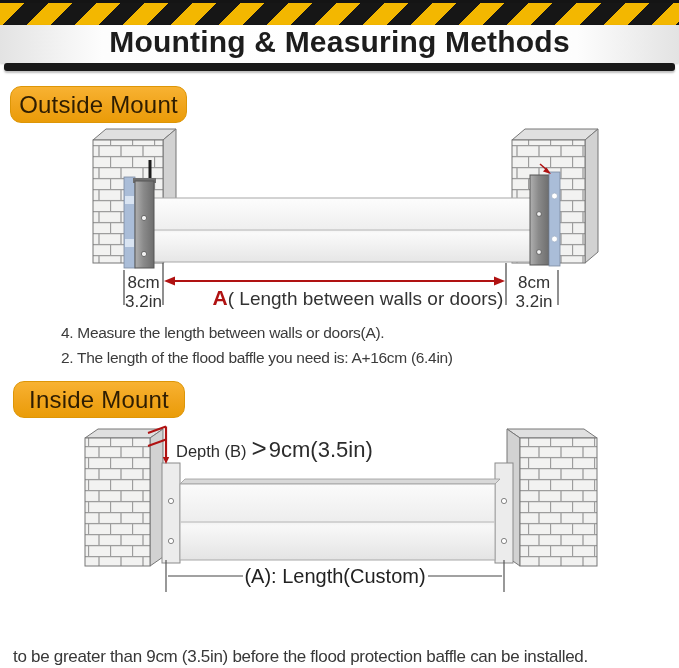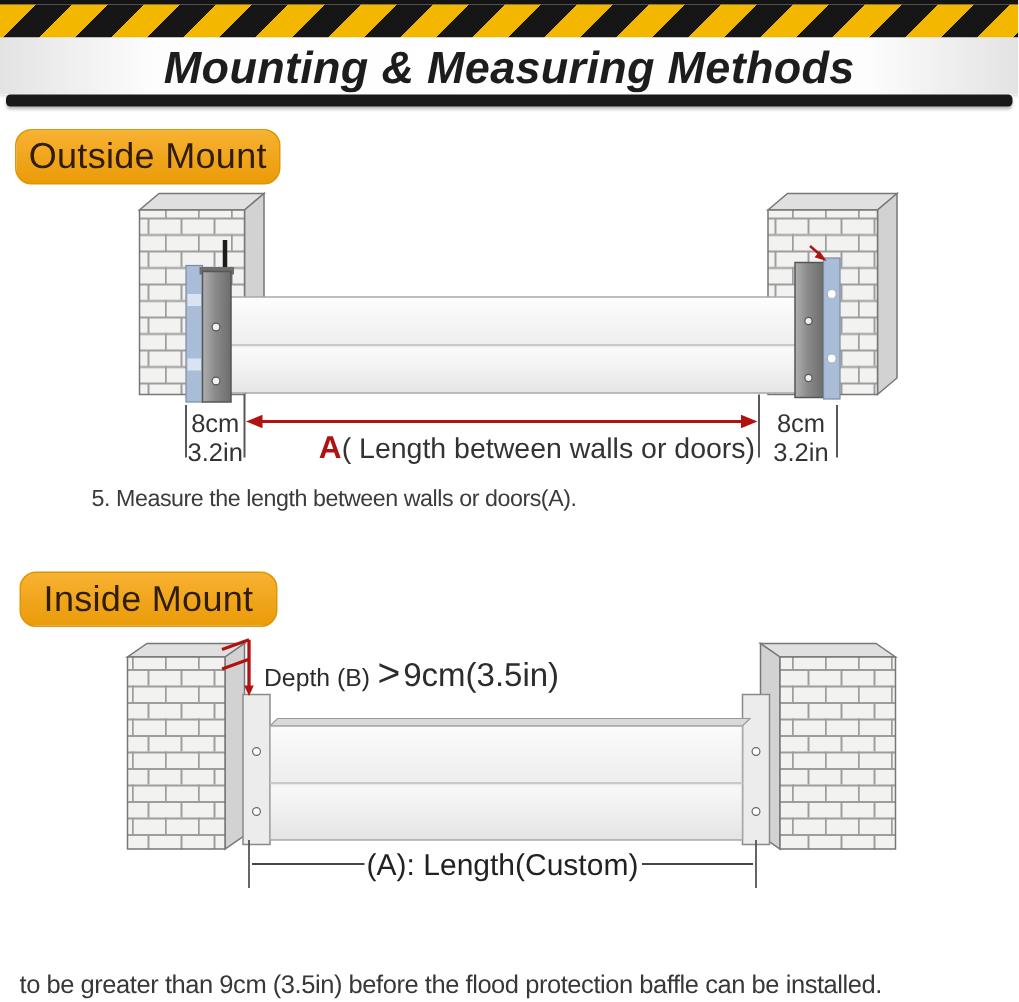--- a/index.html
+++ b/index.html
@@ -6,22 +6,22 @@
   .page{position:relative;width:679px;height:668px;background:#fff;overflow:hidden;
         font-family:"Liberation Sans","DejaVu Sans",sans-serif;}
 
   
   .hazard{position:absolute;left:0;top:0;width:679px;height:25px;
     border-top:3px solid #141414;box-sizing:border-box;
     background:repeating-linear-gradient(135deg,
       var(--hazard_yellow,#f3b700) 0 17px,#161616 17px 34px);}
   .banner{position:absolute;left:0;top:25px;width:679px;height:38px;
     background:linear-gradient(90deg,#e3e3e3,#fdfdfd 15%,#ffffff 50%,#fdfdfd 85%,#e3e3e3);
-    display:flex;align-items:flex-end;justify-content:center;
-    box-shadow:0 1px 2px rgba(0,0,0,.18);font-style:italic;}
+    display:flex;align-items:flex-start;justify-content:center;
+    box-shadow:0 1px 2px rgba(0,0,0,.18);}
   .banner h1{margin:0;font-size:30px;font-weight:bold;color:#1d1d1d;letter-spacing:.2px;}
   .underbar{position:absolute;left:4px;top:63px;width:671px;height:8px;
     background:#191919;border-radius:3px;box-shadow:0 2px 2px rgba(0,0,0,.25);}
 
   
   .badge{position:absolute;display:flex;align-items:center;justify-content:center;
     border-radius:11px;border:1px solid #dd9607;box-sizing:border-box;
     background:linear-gradient(180deg,#f8b232,var(--badge_orange,#f0a41b) 55%,#ea9c08);
     color:#2e1d02;font-size:24px;letter-spacing:.2px;}
   .badge.outside{left:10px;top:86px;width:177px;height:37px;}
@@ -133,21 +133,22 @@
     </g>
 
     <text class="t-dim" x="143.5" y="165" text-anchor="middle">8cm</text>
     <text class="t-dim" x="143.5" y="184" text-anchor="middle">3.2in</text>
     <text class="t-dim" x="534" y="165" text-anchor="middle">8cm</text>
     <text class="t-dim" x="534" y="184" text-anchor="middle">3.2in</text>
     <text x="358" y="182" text-anchor="middle"><tspan class="t-red">A</tspan><tspan class="t-desc">( Length between walls or doors)</tspan></text>
   </svg>
 
   <div class="steps outside">
-    <div>5. Measure the length between walls or doors(A).</div>
+    <div>4. Measure the length between walls or doors(A).</div>
+    <div>2. The length of the flood baffle you need is: A+16cm (6.4in)</div>
   </div>
 
   <svg width="679" height="175" viewBox="0 0 679 175" style="top:424px">
     <defs>
       <linearGradient id="baffleG2" x1="0" y1="0" x2="0" y2="1">
         <stop offset="0" stop-color="#fbfbfb"></stop>
           <stop offset=".48" stop-color="#eeeeee"></stop>
         <stop offset=".55" stop-color="#f8f8f8"></stop>
           <stop offset="1" stop-color="#e4e4e4"></stop>
       </linearGradient>

